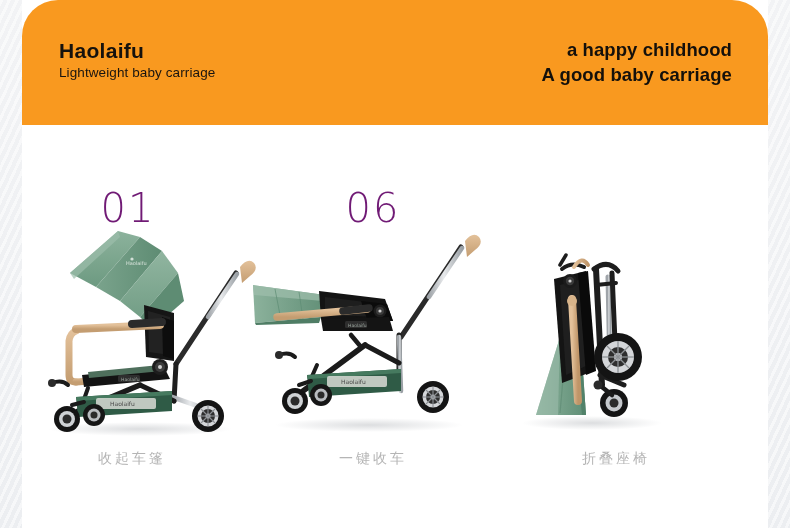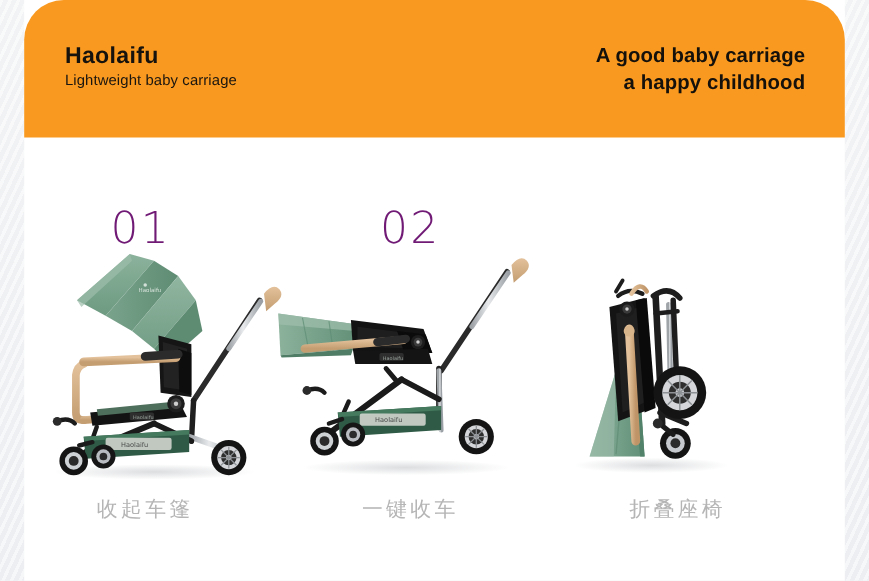--- a/index.html
+++ b/index.html
@@ -61,21 +61,21 @@
     position:absolute;top:63px;width:100%;text-align:center;
     font-size:40px;font-weight:300;color:#701a75;letter-spacing:2px;
     line-height:1;font-family:"DejaVu Sans",sans-serif;
   }
   .num-offset-0{left:-18px;}
   .num-offset-1{left:0px;}
   .num-offset-2{left:20px;}
 
   .caption{
     position:absolute;top:325px;width:100%;text-align:center;
-    font-size:19px;color:#b5b5b5;letter-spacing:3px;font-weight:400;
+    font-size:14px;color:#b5b5b5;letter-spacing:3px;font-weight:400;
   }
   .cap-offset-0{left:-14px;}
   .cap-offset-1{left:0px;}
   .cap-offset-2{left:18px;}
 
   .art{position:absolute;left:0;top:100px;width:248px;height:215px;}
   .art svg{display:block;width:100%;height:100%;}
 </style>
 </head>
 <body>
@@ -89,22 +89,22 @@
   <div class="panel"></div>
 
   <div class="header">
 
     <div class="brand">
       <p class="brand-name">Haolaifu</p>
       <p class="brand-tagline">Lightweight baby carriage</p>
     </div>
 
     <div class="slogan">
+      <p class="slogan-line">a happy childhood</p>
       <p class="slogan-line">A good baby carriage</p>
-      <p class="slogan-line">a happy childhood</p>
     </div>
 
   </div>
 
   <div class="features">
 
     <div class="col col-0">
       <div class="num num-offset-0">01</div>
 
       <div class="art">
@@ -196,21 +196,21 @@
           <circle cx="72" cy="190" r="6.5" fill="#b9bcc0"></circle>
           <circle cx="72" cy="190" r="3.5" fill="#2b2b2b"></circle>
           <path d="M50 180 L62 177" stroke="#1b1b1b" stroke-width="4" stroke-linecap="round" fill="none"></path>
         </svg>
       </div>
 
       <div class="caption cap-offset-0">收起车篷</div>
     </div>
 
     <div class="col col-1">
-      <div class="num num-offset-1">02</div>
+      <div class="num num-offset-1">06</div>
 
       <div class="art">
         <svg viewBox="0 0 248 215" xmlns="http://www.w3.org/2000/svg">
           <defs>
             <linearGradient id="g2can" x1="0" y1="0" x2="1" y2="0">
               <stop offset="0" stop-color="#8cb29c"></stop>
                 <stop offset="1" stop-color="#628f77"></stop>
             </linearGradient>
             <linearGradient id="g2chr" x1="0" y1="0" x2="1" y2="0">
               <stop offset="0" stop-color="#9fa4a9"></stop>

